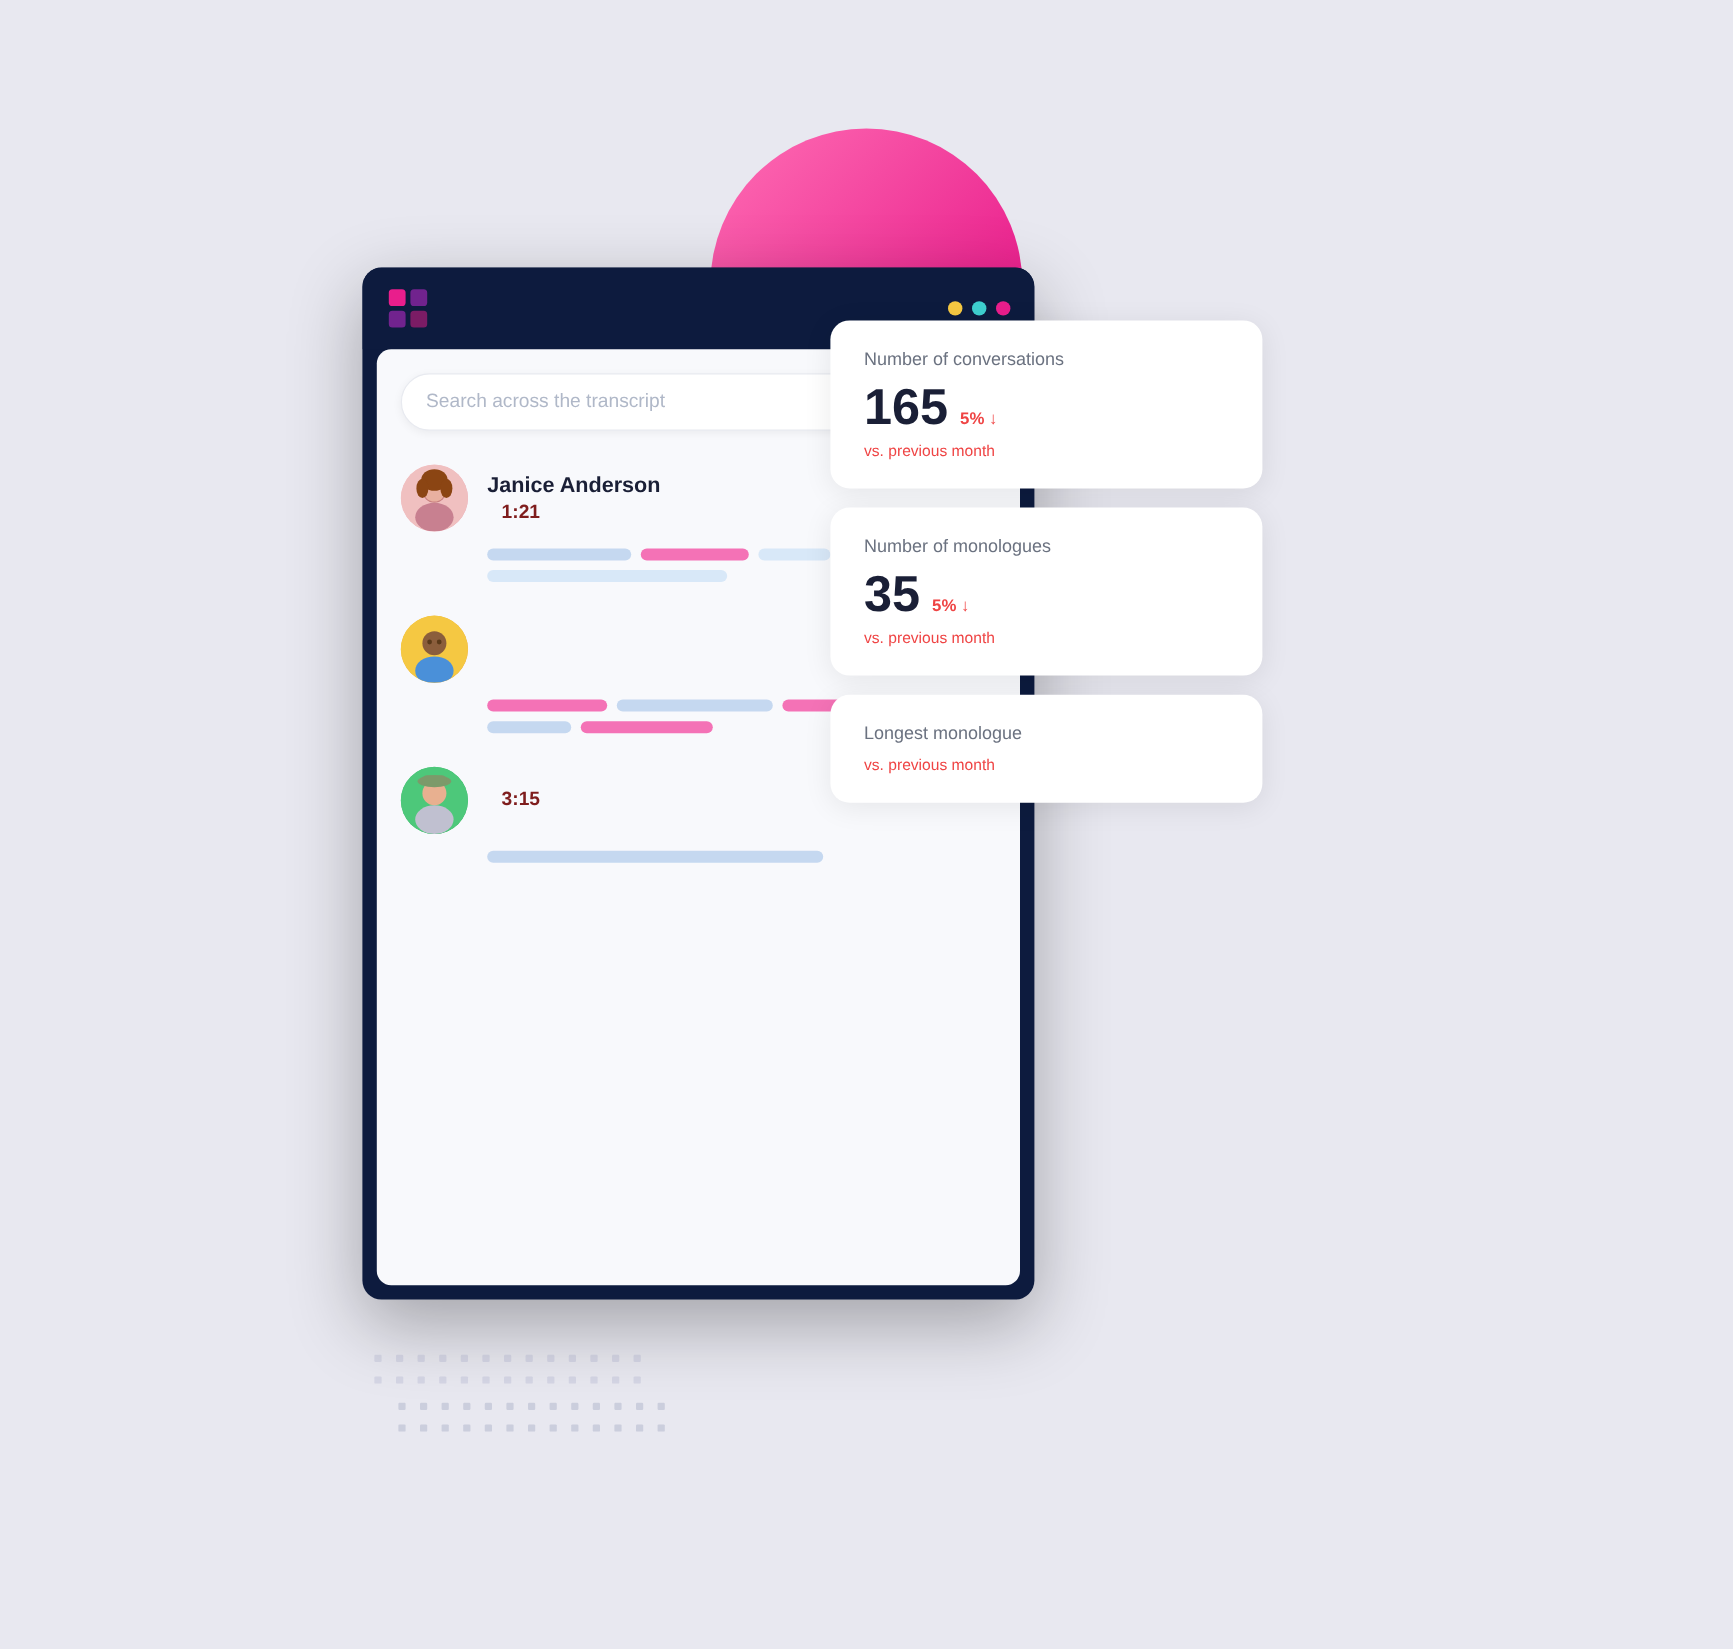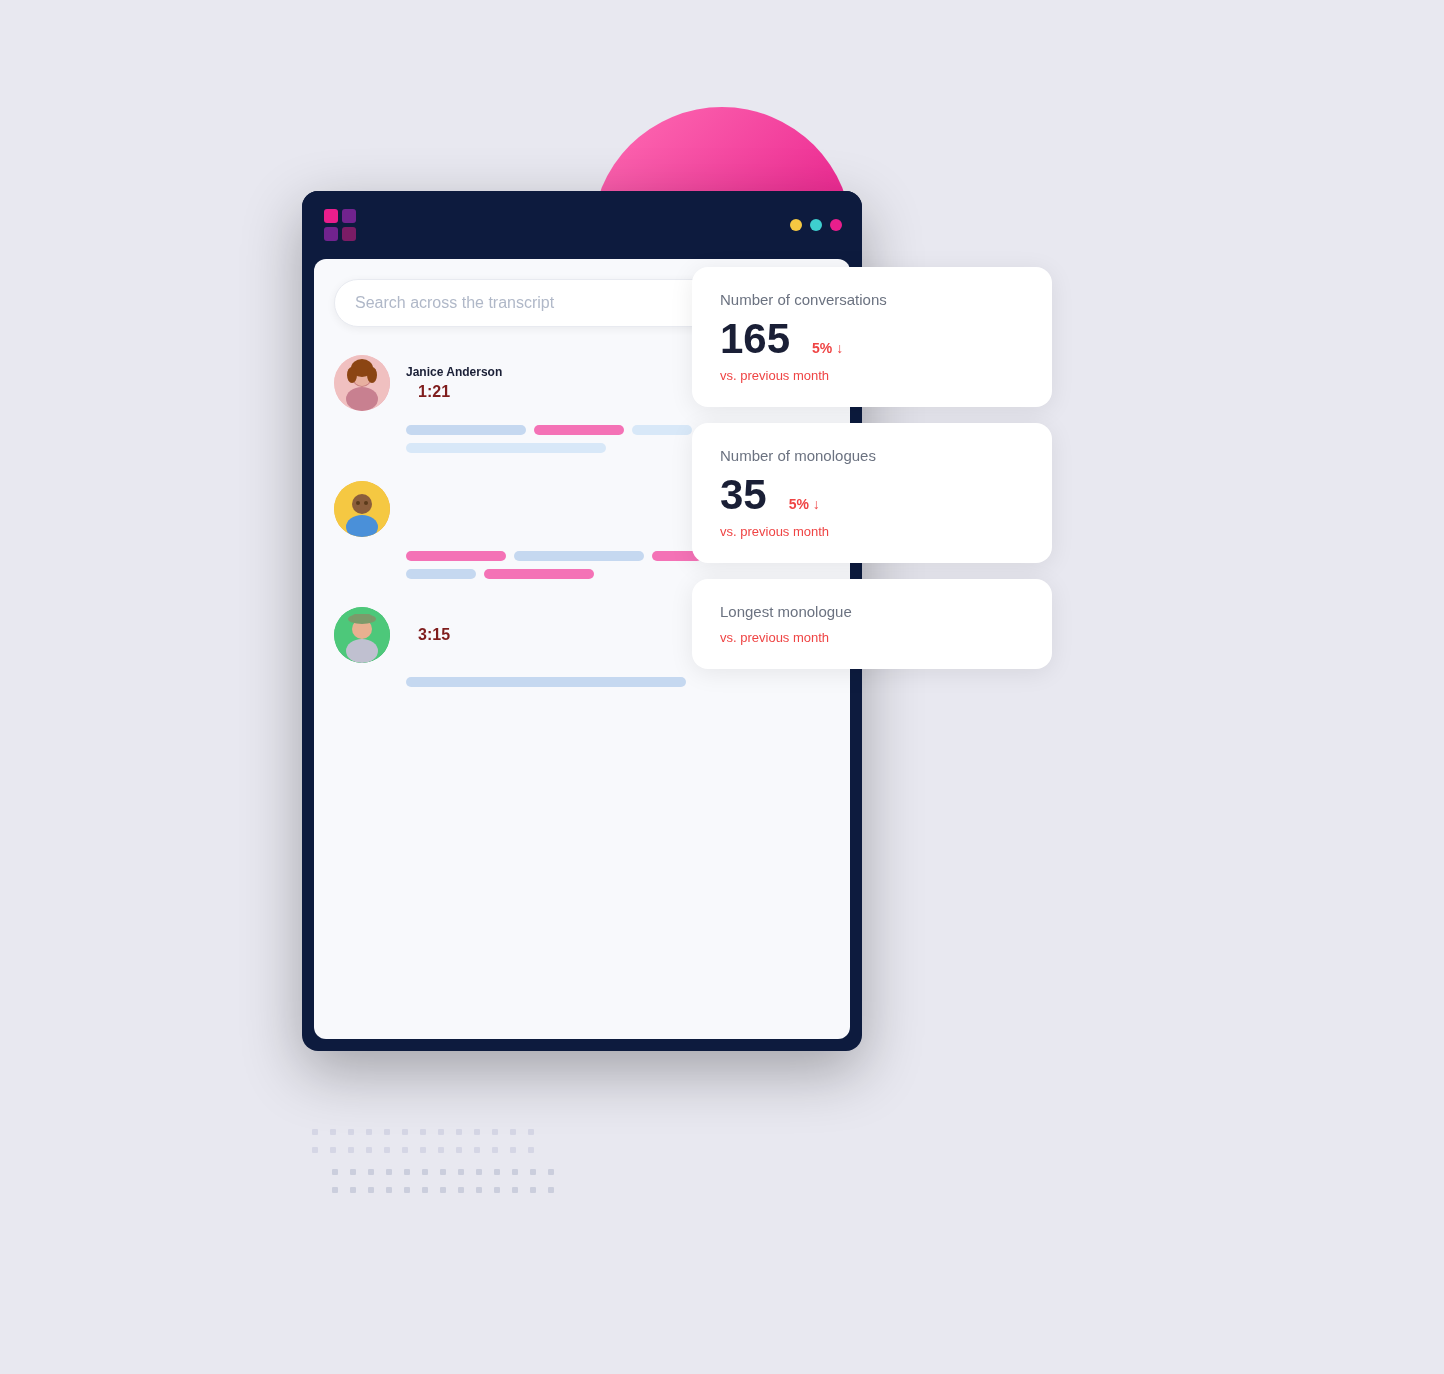--- a/index.html
+++ b/index.html
@@ -30,21 +30,21 @@
       width: 260px;
       height: 140px;
       border-radius: 130px 130px 0 0;
       background: linear-gradient(135deg, #ff6eb4, #e91e8c);
       z-index: 0;
     }
 
     
     .app-window {
       position: absolute;
-      top: 54px;
+      top: 86px;
       left: 30px;
       width: 560px;
       height: 860px;
       background: #0d1b3e;
       border-radius: 16px;
       overflow: hidden;
       box-shadow: 0 20px 60px rgba(0,0,0,0.3);
       z-index: 1;
     }
 
@@ -144,21 +144,21 @@
       background: linear-gradient(135deg, #4dc87a, #2eaa5a);
       display: flex;
       align-items: center;
       justify-content: center;
       font-size: 22px;
     }
 
     .contact-info { flex: 1; }
 
     .contact-name {
-      font-size: 12px;
+      font-size: 18px;
       font-weight: 700;
       color: #1a1f36;
       margin-bottom: 4px;
     }
 
     .contact-duration {
       font-size: 16px;
       font-weight: 600;
       color: #7f1d1d;
       margin-left: 12px;
@@ -209,21 +209,21 @@
     .stat-label {
       font-size: 15px;
       color: #6b7280;
       margin-bottom: 10px;
       font-weight: 400;
     }
 
     .stat-value-row {
       display: flex;
       align-items: baseline;
-      gap: 22px;
+      gap: 10px;
       margin-bottom: 8px;
     }
 
     .stat-number {
       font-size: 42px;
       font-weight: 700;
       color: #1a1f36;
       line-height: 1;
     }
 

